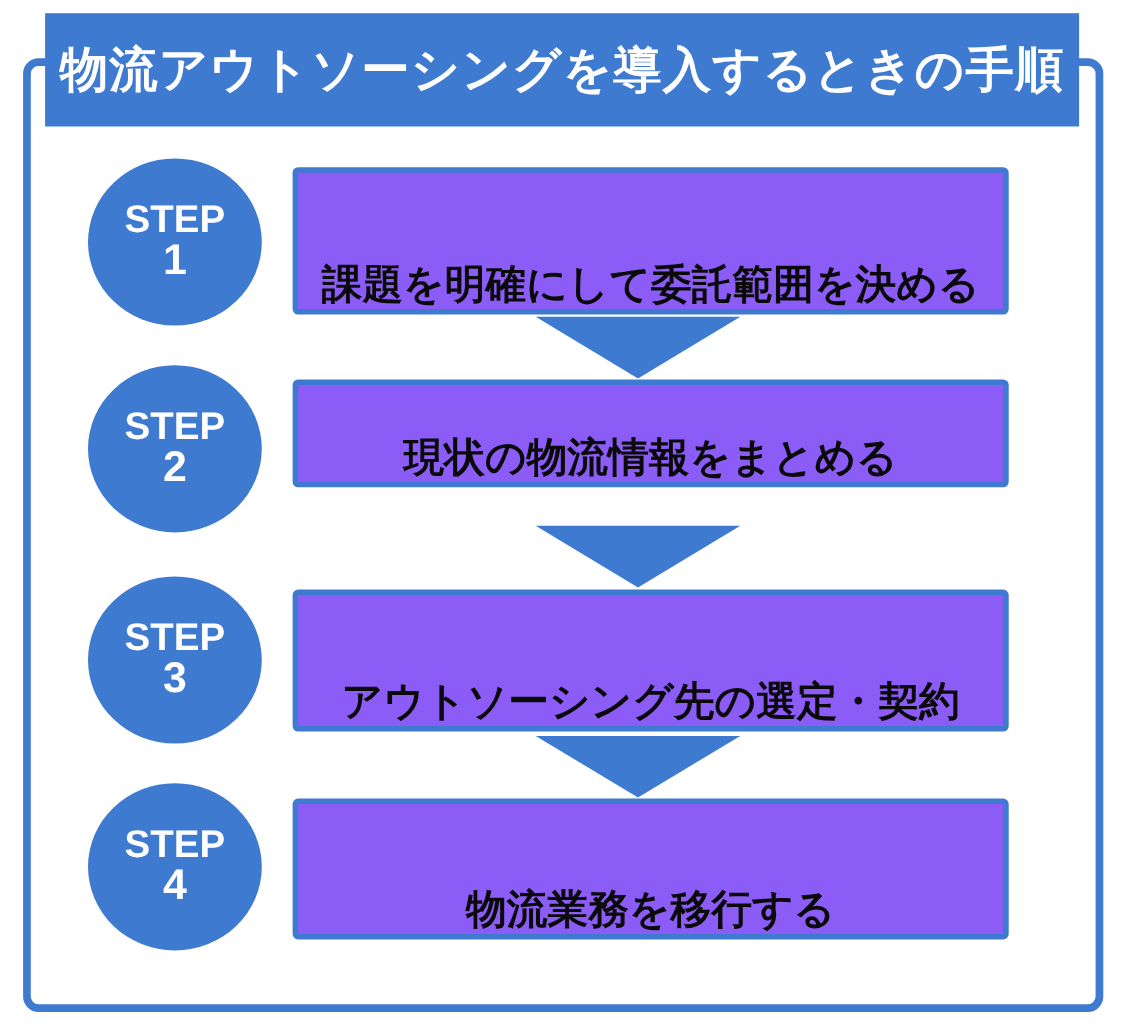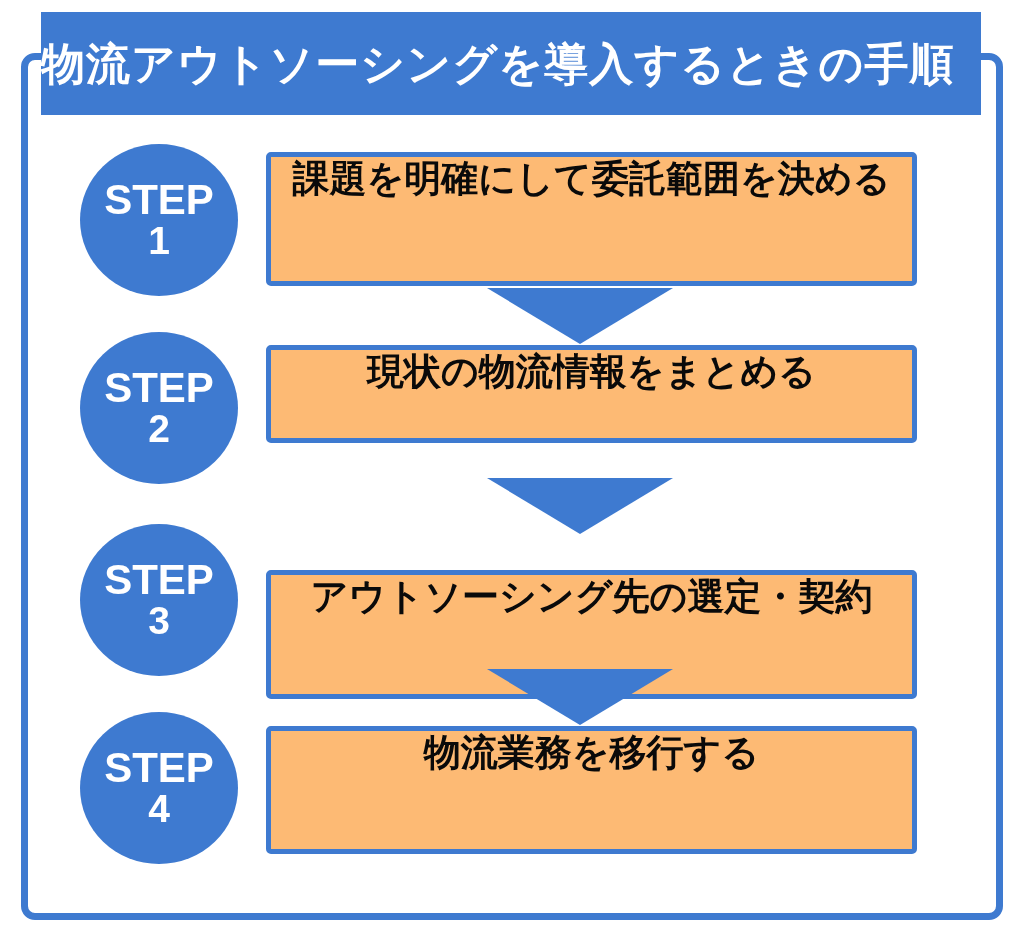--- a/index.html
+++ b/index.html
@@ -35,21 +35,21 @@
   
   .title-banner {
     position: absolute;
     left: 41px;
     top: 12px;
     width: 940px;
     height: 103px;
     background: #3e7ad0;
     display: flex;
     align-items: center;
-    justify-content: flex-start;
+    justify-content: center;
   }
   .title-text {
     color: #ffffff;
     font-size: 44px;
     font-weight: bold;
     letter-spacing: 1px;
     line-height: 1;
     white-space: nowrap;
     font-family: "DejaVu Sans", "Liberation Sans", sans-serif;
   }
@@ -60,43 +60,43 @@
     height: 152px;
     border-radius: 50%;
     background: #3e7ad0;
     display: flex;
     flex-direction: column;
     align-items: center;
     justify-content: center;
     color: #ffffff;
   }
   .step-word {
-    font-size: 42px;
+    font-size: 35px;
     font-weight: bold;
     line-height: 1.0;
     letter-spacing: 0px;
     font-family: "Liberation Sans", sans-serif;
   }
   .step-num {
     font-size: 39px;
     font-weight: bold;
     line-height: 1.05;
     font-family: "Liberation Sans", sans-serif;
   }
 
   .step-box {
     position: absolute;
     left: 266px;
     width: 651px;
     box-sizing: border-box;
     border: 5px solid #3e7ad0;
     border-radius: 5px;
-    background: #fdba74;
+    background: #8b5cf6;
     display: flex;
-    align-items: flex-start;
+    align-items: flex-end;
     justify-content: center;
   }
   .step-box-text {
     color: #0a0a0a;
     font-size: 37px;
     font-weight: bold;
     line-height: 1.2;
     white-space: nowrap;
     font-family: "DejaVu Sans", "Liberation Sans", sans-serif;
   }
@@ -139,21 +139,21 @@
   <div class="step-box" style="top:345px; height:98px;">
     <span class="step-box-text">現状の物流情報をまとめる</span>
   </div>
 
   <div class="arrow-down" style="left:487px; top:478px;"></div>
 
   <div class="step-circle" style="left:80px; top:524px;">
     <span class="step-word">STEP</span>
     <span class="step-num">3</span>
   </div>
-  <div class="step-box" style="top:536px; height:129px;margin-top:34px;">
+  <div class="step-box" style="top:536px; height:129px;">
     <span class="step-box-text">アウトソーシング先の選定・契約</span>
   </div>
 
   <div class="arrow-down" style="left:487px; top:669px;"></div>
 
   <div class="step-circle" style="left:80px; top:712px;">
     <span class="step-word">STEP</span>
     <span class="step-num">4</span>
   </div>
   <div class="step-box" style="top:726px; height:128px;">

